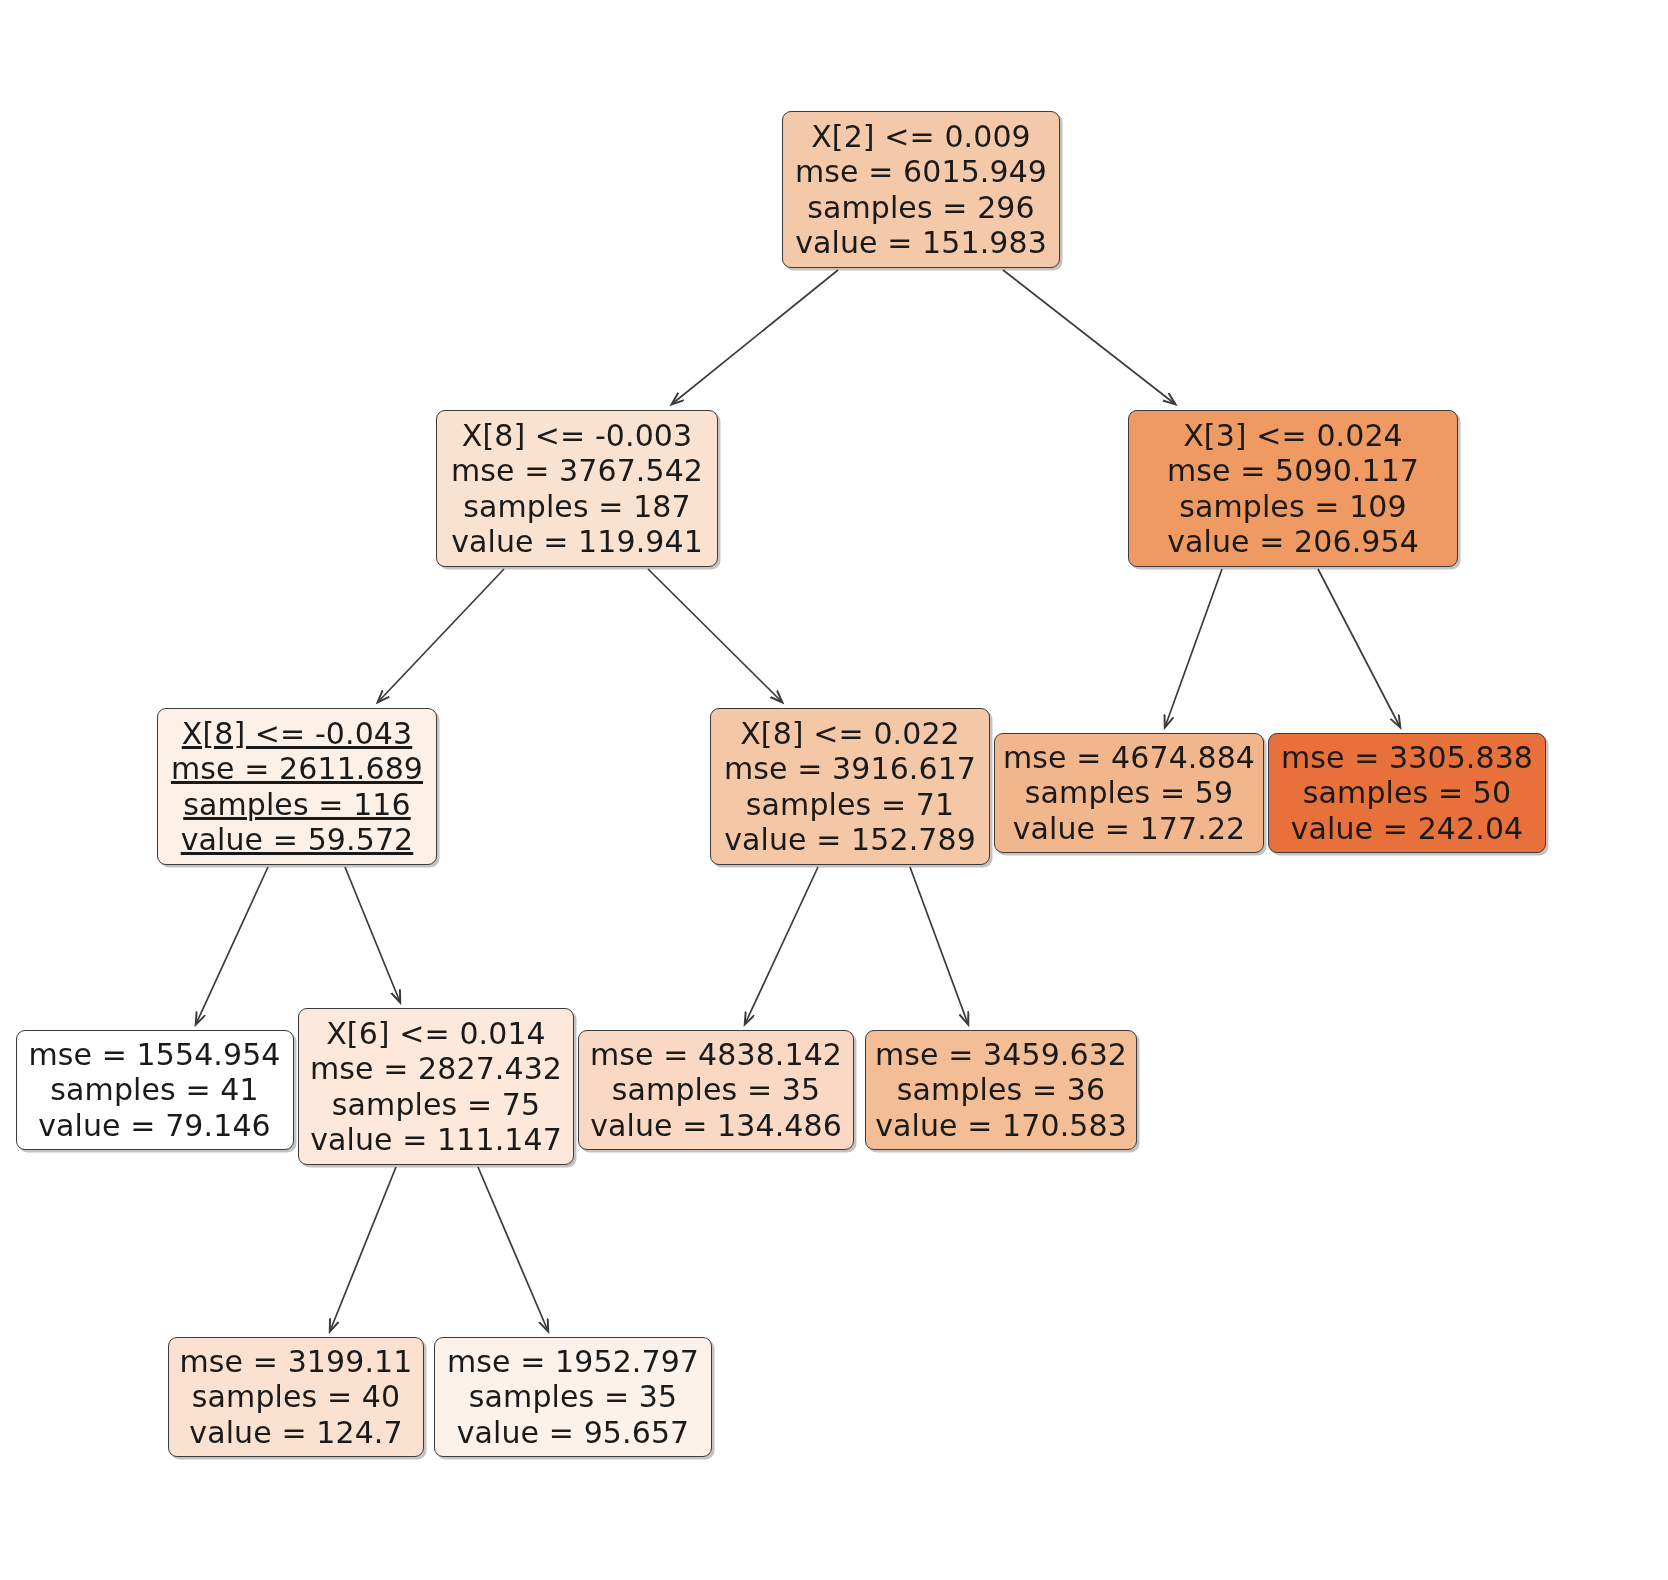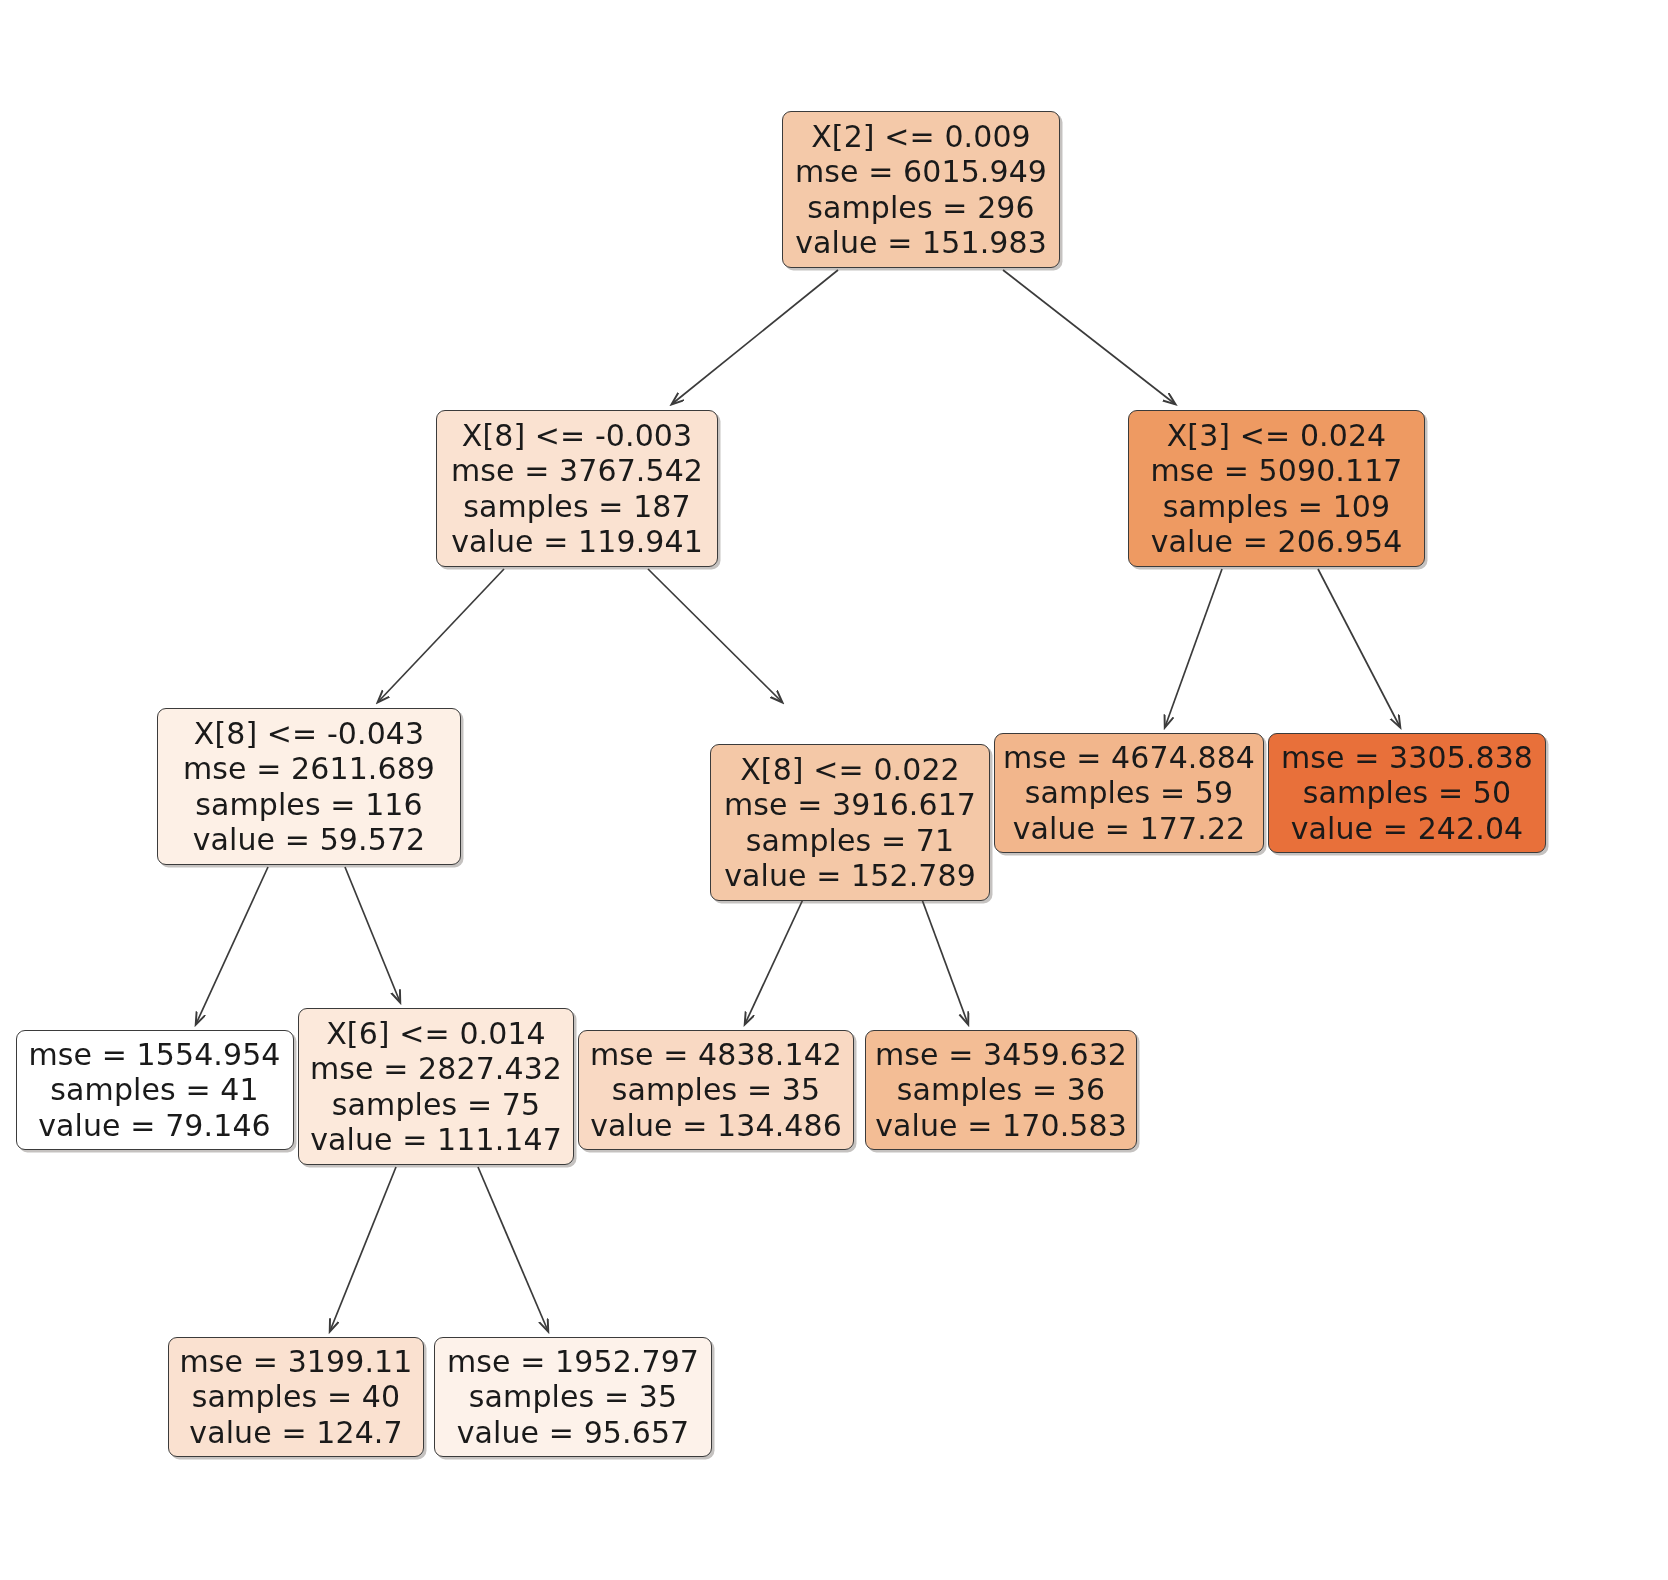--- a/index.html
+++ b/index.html
@@ -65,33 +65,33 @@
         <span class="ln">mse = 6015.949</span>
         <span class="ln">samples = 296</span>
         <span class="ln">value = 151.983</span>
       </div>
       <div class="node" style="left: 436px; top: 410px; width: 282px; height: 157px; background: rgb(250, 226, 209); border-color: rgb(59, 59, 59);">
         <span class="ln">X[8] &lt;= -0.003</span>
         <span class="ln">mse = 3767.542</span>
         <span class="ln">samples = 187</span>
         <span class="ln">value = 119.941</span>
       </div>
-      <div class="node" style="left: 1128px; top: 410px; width: 297px; height: 157px; background: rgb(238, 154, 98); border-color: rgb(59, 59, 59);">
+      <div class="node" style="left: 1128px; top: 410px; width: 330px; height: 157px; background: rgb(238, 154, 98); border-color: rgb(59, 59, 59);">
         <span class="ln">X[3] &lt;= 0.024</span>
         <span class="ln">mse = 5090.117</span>
         <span class="ln">samples = 109</span>
         <span class="ln">value = 206.954</span>
       </div>
-      <div class="node" style="left: 157px; top: 708px; width: 304px; height: 157px; background: rgb(253, 240, 230); border-color: rgb(59, 59, 59);">
+      <div class="node" style="left: 157px; top: 708px; width: 280px; height: 157px; background: rgb(253, 240, 230); border-color: rgb(59, 59, 59); text-decoration: underline;">
         <span class="ln">X[8] &lt;= -0.043</span>
         <span class="ln">mse = 2611.689</span>
         <span class="ln">samples = 116</span>
         <span class="ln">value = 59.572</span>
       </div>
-      <div class="node" style="left: 710px; top: 708px; width: 280px; height: 157px; background: rgb(244, 200, 167); border-color: rgb(59, 59, 59); margin-top: 36px;">
+      <div class="node" style="left: 710px; top: 708px; width: 280px; height: 157px; background: rgb(244, 200, 167); border-color: rgb(59, 59, 59);">
         <span class="ln">X[8] &lt;= 0.022</span>
         <span class="ln">mse = 3916.617</span>
         <span class="ln">samples = 71</span>
         <span class="ln">value = 152.789</span>
       </div>
       <div class="node" style="left: 994px; top: 733px; width: 270px; height: 120px; background: rgb(242, 182, 140); border-color: rgb(59, 59, 59);">
         <span class="ln">mse = 4674.884</span>
         <span class="ln">samples = 59</span>
         <span class="ln">value = 177.22</span>
       </div>

